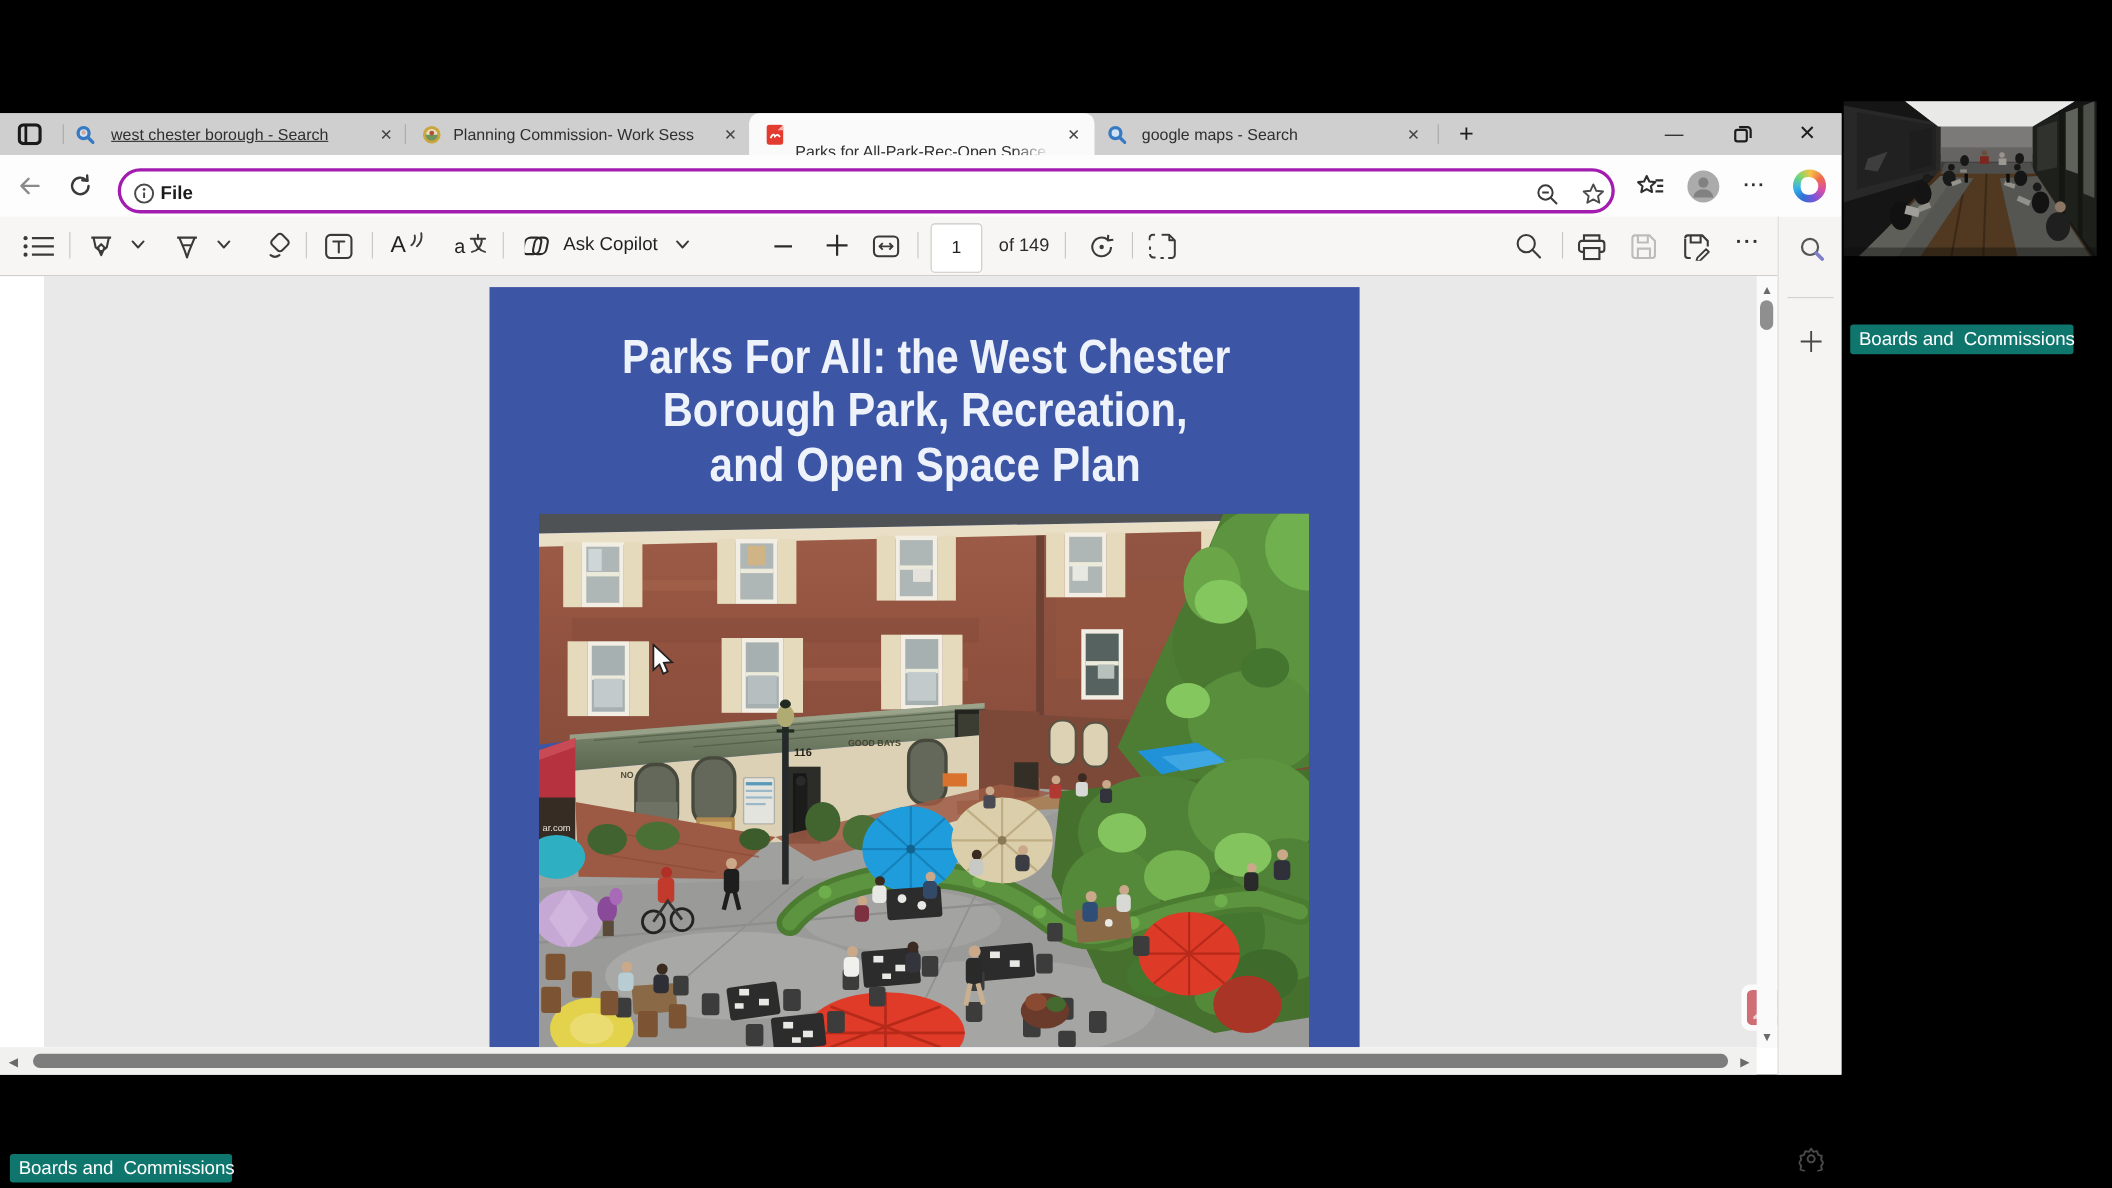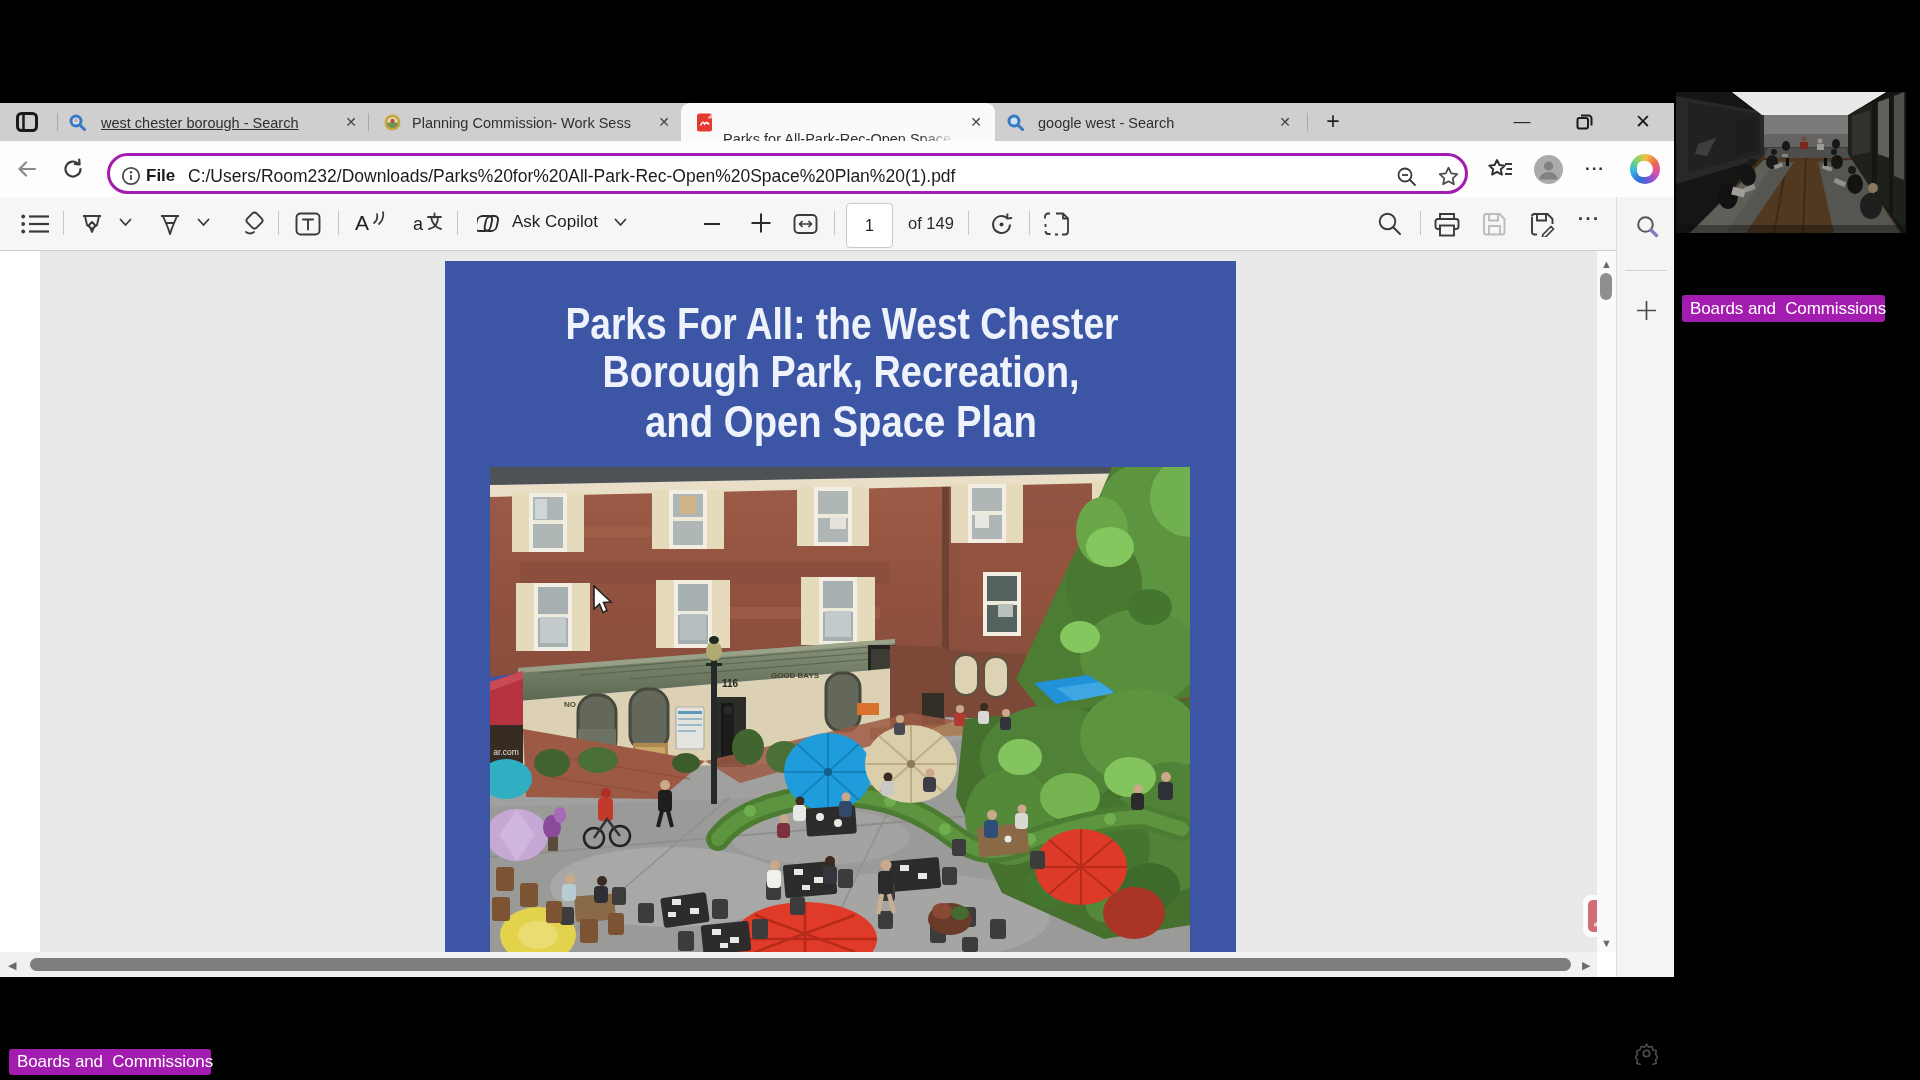--- a/index.html
+++ b/index.html
@@ -29,21 +29,21 @@
   
   #vsb { position:absolute; left:1597px; top:148px; width:19px; height:701px; background:#fafafa; }
   #vthumb { position:absolute; left:3px; top:22px; width:12px; height:27px; background:#8f8f8f; border-radius:6px; }
   
   #sbar { position:absolute; left:1616px; top:94px; width:58px; height:780px; background:#f5f4f2; border-left:1px solid #dddcda; }
   
   #hsb { position:absolute; left:0; top:849px; width:1597px; height:25px; background:#f1f1f0; }
   #hthumb { position:absolute; left:30px; top:6px; width:1541px; height:13px; background:#7d7d7d; border-radius:7px; }
   .sarrow { position:absolute; color:#6a6a6a; font-size:11px; }
   
-  .lbl { position:absolute; background:#a21caf; color:#fff; border-radius:3px; white-space:pre; font-weight:400; }
+  .lbl { position:absolute; background:#0f766e; color:#fff; border-radius:3px; white-space:pre; font-weight:400; }
   
   .wc { position:absolute; top:5px; width:28px; height:28px; color:#1d1d1d; font-size:17px; text-align:center; line-height:28px; }
 </style>
 </head>
 <body>
 
 <div class="abs" id="wc" style="left:1676px; top:92px; width:230px; height:141px; background:#0a0a0a;">
 <svg width="230" height="141" viewBox="0 0 230 141">
   <rect width="230" height="141" fill="#191919"></rect>
 
@@ -146,21 +146,21 @@
         <path d="M16,0.5 l0,5 l-5,0 z" fill="#f8b5b0"></path>
         <path d="M4.5,12.5 q2.5,-5.5 4,-1.5 q2.5,-3 4.5,0.5" fill="none" stroke="#fff" stroke-width="1.6"></path>
       </svg>
       <div class="tabtxt" style="left:42px; top:28px; width:232px; -webkit-mask-image:linear-gradient(90deg,#000 85%,transparent);">Parks for All-Park-Rec-Open Space</div>
       <div class="tclose" style="left:287px;">✕</div>
     </div>
     <svg class="abs" style="left:1007px; top:11px;" width="17" height="17" viewBox="0 0 17 17">
       <circle cx="7" cy="7" r="5" fill="#cfe3f5" stroke="#3779c2" stroke-width="3"></circle>
       <line x1="11" y1="11" x2="15.5" y2="15.5" stroke="#3779c2" stroke-width="3" stroke-linecap="round"></line>
     </svg>
-    <div class="tabtxt" style="left:1038px; width:200px;">google west - Search</div>
+    <div class="tabtxt" style="left:1038px; width:200px;">google maps - Search</div>
     <div class="tclose" style="left:1277px;">✕</div>
     <div class="tdiv" style="left:1307px;"></div>
     <div class="abs" style="left:1318px; top:4px; width:30px; height:30px; font-size:23px; font-weight:300; color:#1d1d1d; text-align:center; line-height:29px;">+</div>
 
     <div class="wc" style="left:1508px;">—</div>
     <svg class="abs" style="left:1576px; top:11px;" width="17" height="16" viewBox="0 0 17 16">
       <rect x="1.5" y="4" width="10.5" height="10.5" rx="2" fill="none" stroke="#1d1d1d" stroke-width="2"></rect>
       <path d="M5,1.5 h7.5 a3,3 0 0 1 3,3 v7" fill="none" stroke="#1d1d1d" stroke-width="2"></path>
     </svg>
     <div class="wc" style="left:1629px; font-size:19px;">✕</div>
@@ -174,21 +174,20 @@
       <path d="M18.5,11 a7.5,7.5 0 1 1 -2.2,-5.3" fill="none" stroke="#3a3a3a" stroke-width="2.2" stroke-linecap="round"></path>
       <path d="M17.2,1.6 l0.4,4.8 l-4.8,-0.6" fill="none" stroke="#3a3a3a" stroke-width="2.2" stroke-linecap="round" stroke-linejoin="round"></path>
     </svg>
     <div id="pill">
       <svg class="abs" style="left:11px; top:10px;" width="20" height="20" viewBox="0 0 20 20">
         <circle cx="10" cy="10" r="8.2" fill="none" stroke="#4a4a4a" stroke-width="1.8"></circle>
         <line x1="10" y1="9" x2="10" y2="14" stroke="#4a4a4a" stroke-width="1.8"></line>
         <circle cx="10" cy="6.2" r="1.2" fill="#4a4a4a"></circle>
       </svg>
       <div id="filetxt">File</div>
-      <div id="urltxt">C:/Users/Room232/Downloads/Parks%20for%20All-Park-Rec-Open%20Space%20Plan%20(1).pdf</div>
       <svg class="abs" style="left:1286px; top:10px;" width="22" height="22" viewBox="0 0 22 22">
         <circle cx="9" cy="9" r="6.5" fill="none" stroke="#3a3a3a" stroke-width="1.8"></circle>
         <line x1="6" y1="9" x2="12" y2="9" stroke="#3a3a3a" stroke-width="1.8"></line>
         <line x1="14" y1="14" x2="19" y2="19" stroke="#3a3a3a" stroke-width="1.8" stroke-linecap="round"></line>
       </svg>
       <svg class="abs" style="left:1327px; top:9px;" width="23" height="23" viewBox="0 0 24 24">
         <path d="M12,2.8 l2.8,6 6.4,0.7 -4.8,4.4 1.3,6.3 -5.7,-3.2 -5.7,3.2 1.3,-6.3 -4.8,-4.4 6.4,-0.7 z" fill="none" stroke="#4a4a4a" stroke-width="1.8" stroke-linejoin="round"></path>
       </svg>
     </div>
     <svg class="abs" style="left:1487px; top:16px;" width="26" height="24" viewBox="0 0 26 24">

